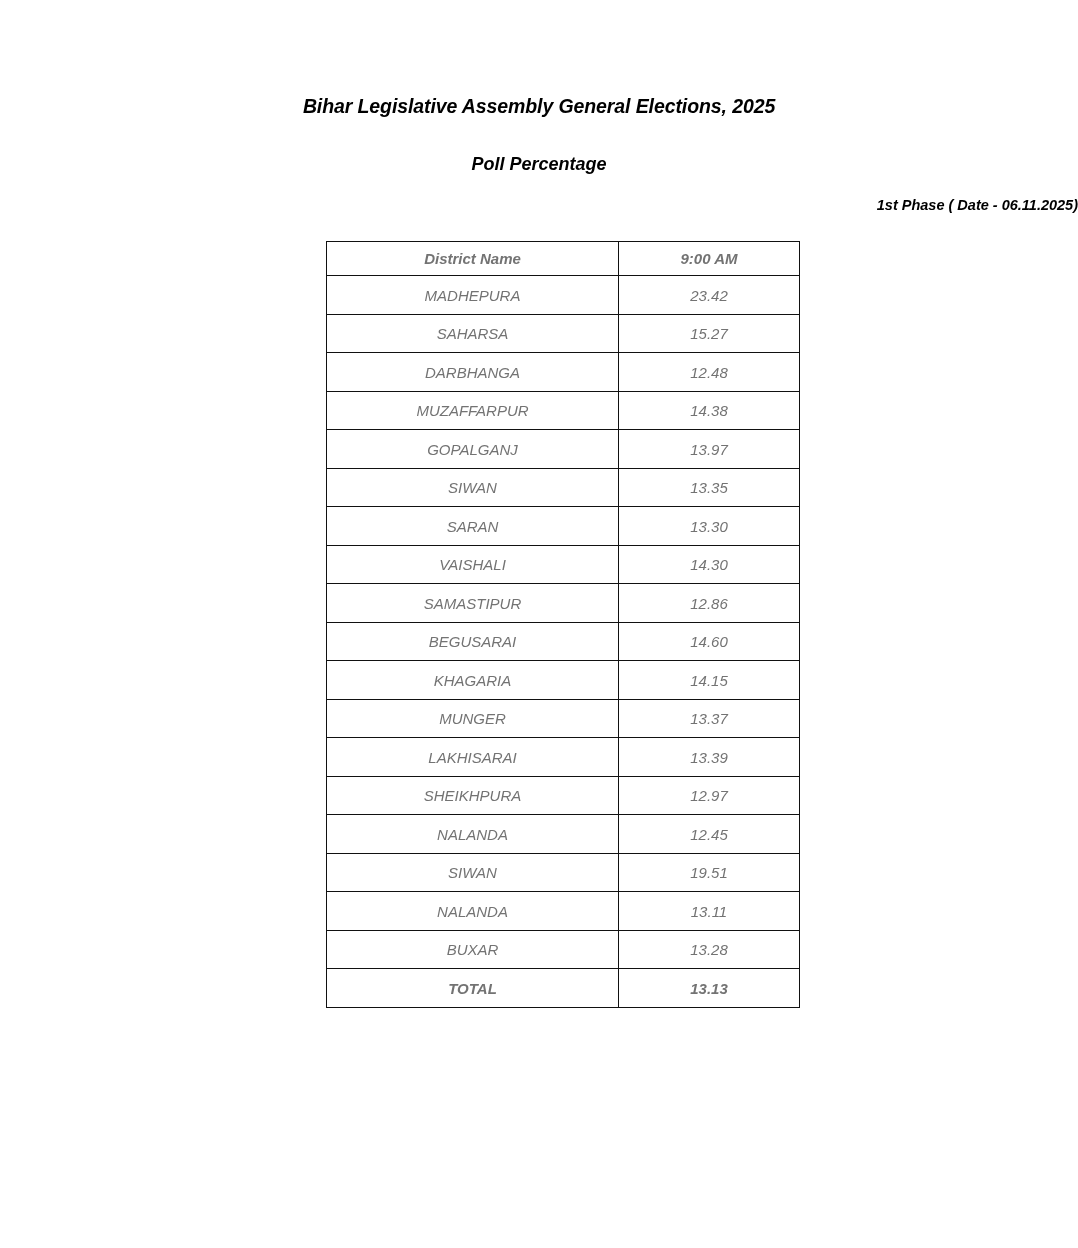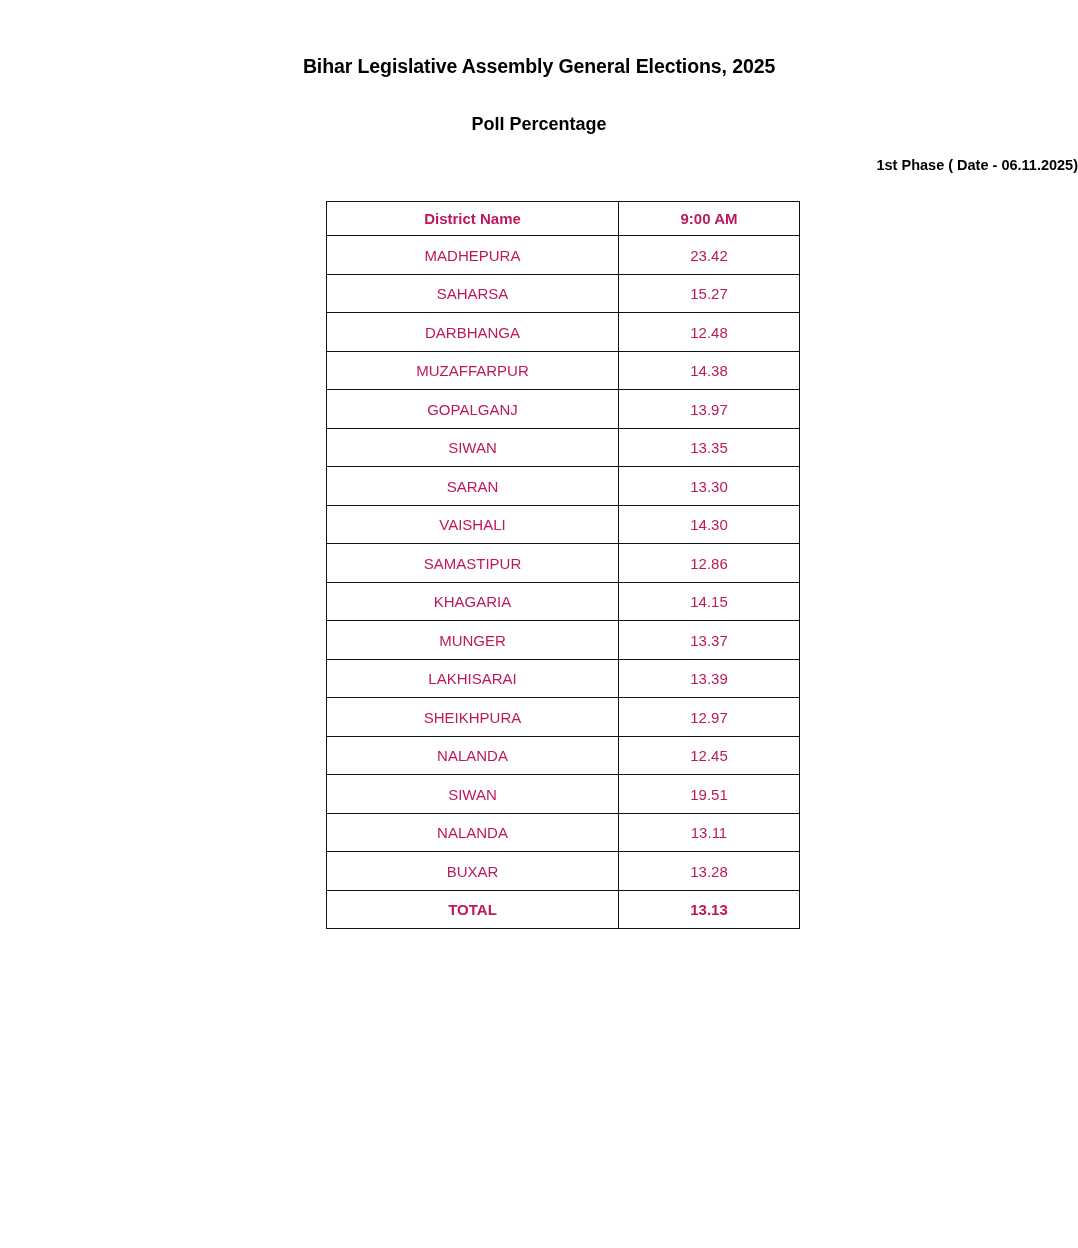--- a/index.html
+++ b/index.html
@@ -13,22 +13,23 @@
     font-family: "Liberation Sans", sans-serif;
     color: #000000;
     position: relative;
     overflow: hidden;
   }
 
   .page {
     width: 1078px;
     height: 1248px;
     box-sizing: border-box;
-    padding-top: 55px;
+    padding-top: 95px;
     background: #ffffff;
+    font-style: italic;
   }
 
   .doc-title {
     text-align: center;
     font-size: 19.5px;
     font-weight: bold;
     letter-spacing: -0.1px;
     line-height: 1.2;
     margin: 0;
     padding: 0;
@@ -69,21 +70,21 @@
   table.poll-table col.col-value { width: 181px; }
 
   table.poll-table th,
   table.poll-table td {
     border: 1.6px solid #111111;
     text-align: center;
     vertical-align: middle;
     padding: 0;
     font-size: 15px;
     font-weight: normal;
-    color: #be185d;
+    color: #737373;
   }
 
   table.poll-table thead th {
     height: 33px;
     font-weight: bold;
     font-size: 15px;
   }
 
   table.poll-table tbody td {
     height: 37.5px;
@@ -147,20 +148,24 @@
           </tr>
           <tr>
             <td>VAISHALI</td>
             <td>14.30</td>
           </tr>
           <tr>
             <td>SAMASTIPUR</td>
             <td>12.86</td>
           </tr>
           <tr>
+            <td>BEGUSARAI</td>
+            <td>14.60</td>
+          </tr>
+          <tr>
             <td>KHAGARIA</td>
             <td>14.15</td>
           </tr>
           <tr>
             <td>MUNGER</td>
             <td>13.37</td>
           </tr>
           <tr>
             <td>LAKHISARAI</td>
             <td>13.39</td>

